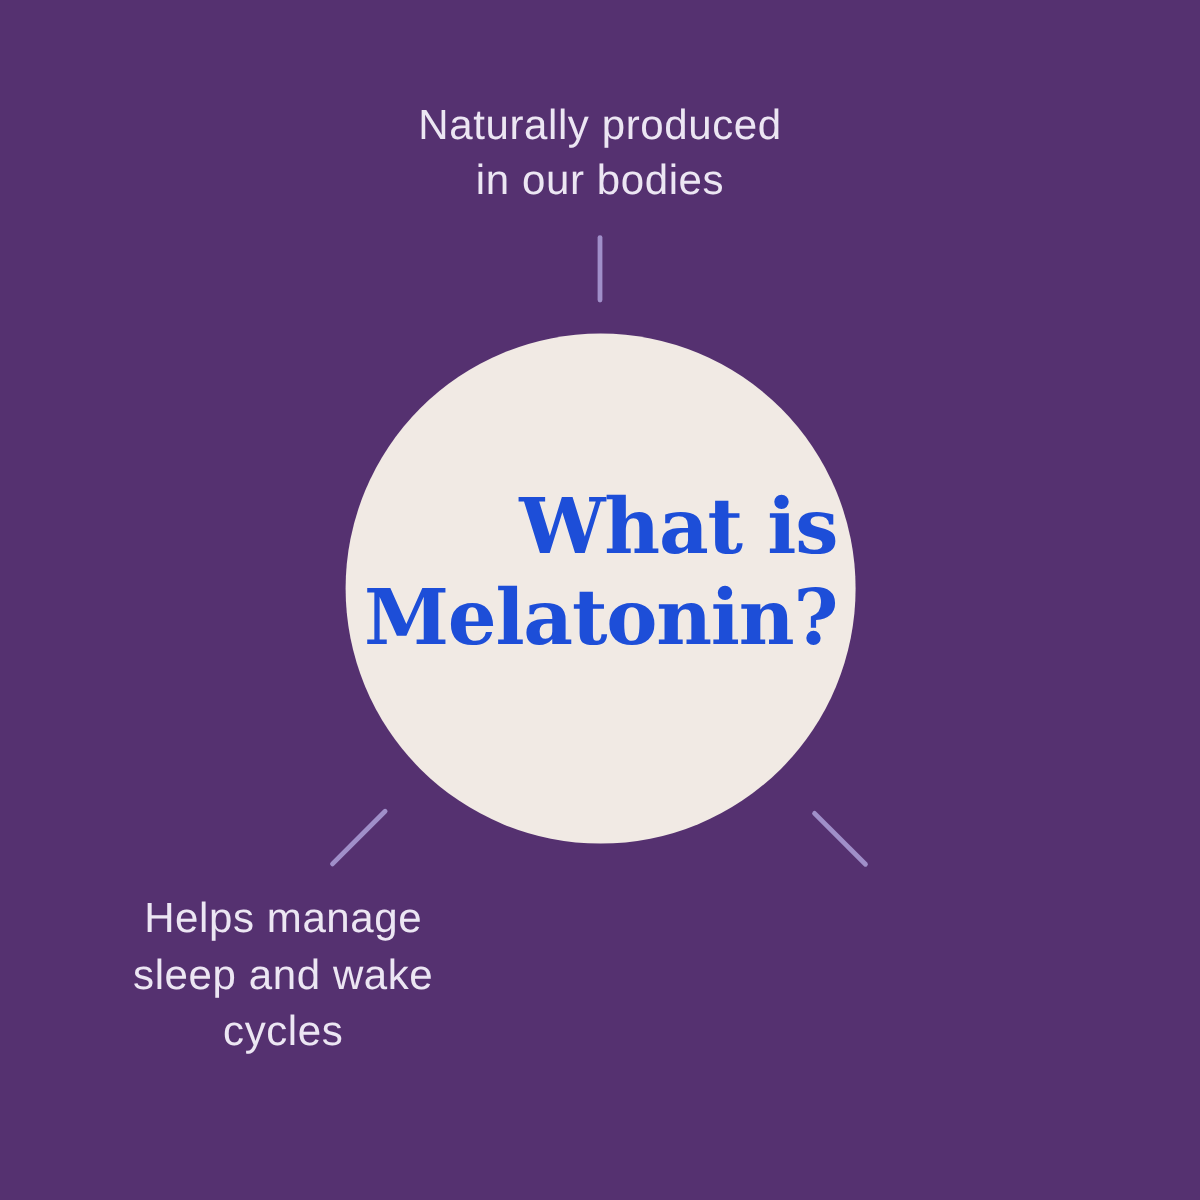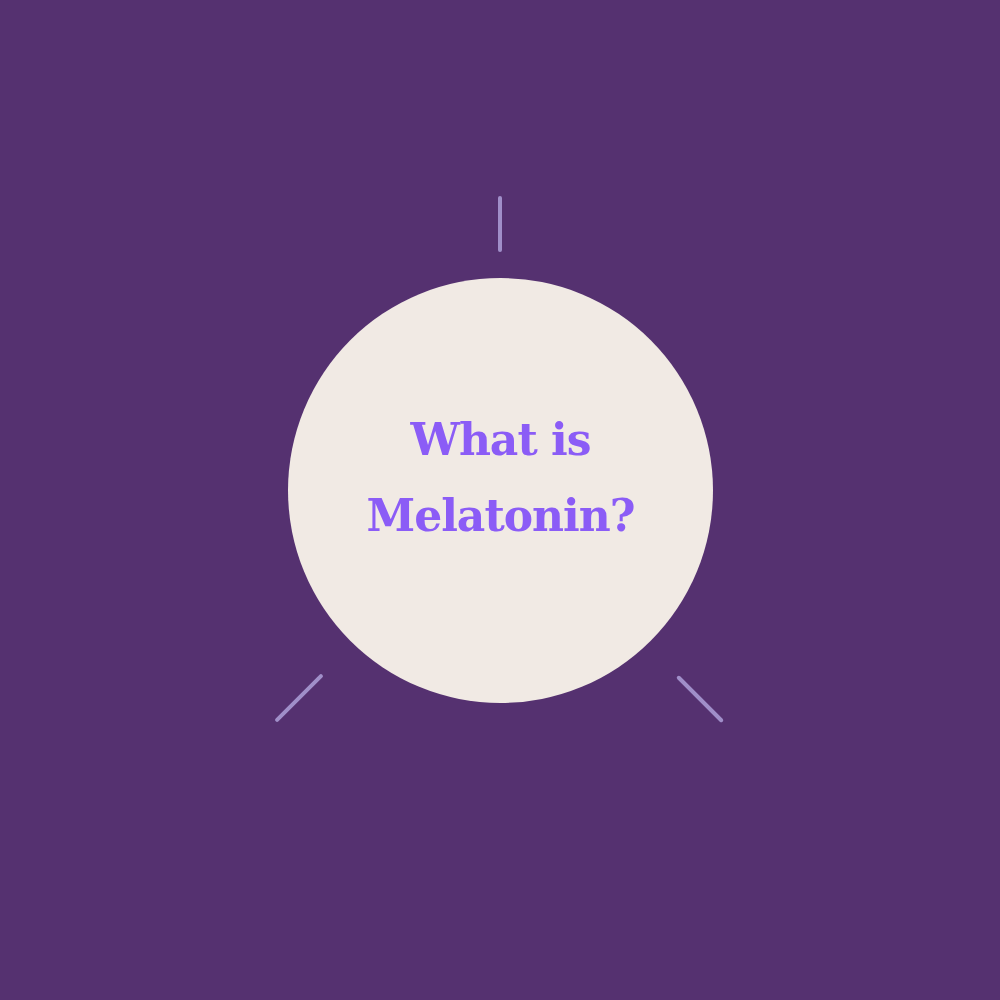--- a/index.html
+++ b/index.html
@@ -54,41 +54,46 @@
     width: 425px; height: 425px;
     background: #f1eae4;
     border-radius: 50%;
     display: flex;
     align-items: center;
     justify-content: center;
   }
   #circle-title {
     font-family: "DejaVu Serif", "Liberation Serif", serif;
     font-weight: 700;
-    font-size: 44px;
+    font-size: 64px;
     line-height: 76px;
     letter-spacing: -1px;
-    color: #8b5cf6;
-    text-align: center;
+    color: #1d4ed8;
+    text-align: right;
     white-space: pre-line;
     margin-top: -26px;
   }
 </style>
 </head>
 <body>
 
 <div id="canvas">
 
+  <div id="top-label" class="label">Naturally produced
+in our bodies</div>
 
   <div id="connector-top" class="connector"></div>
 
   <div id="center-circle">
     <div id="circle-title">What is
 Melatonin?</div>
   </div>
 
   <div id="connector-left" class="connector"></div>
 
   <div id="connector-right" class="connector"></div>
 
+  <div id="bottom-left-label" class="label">Helps manage
+sleep and wake
+cycles</div>
 
 
 </div>
 
 </body></html>

